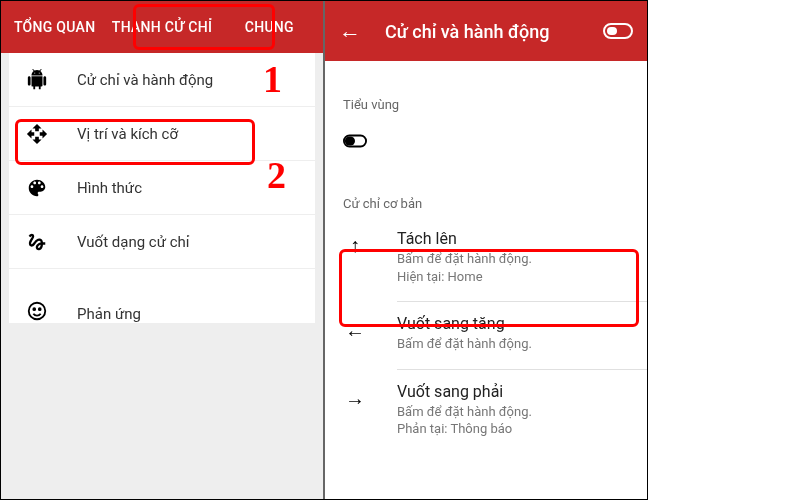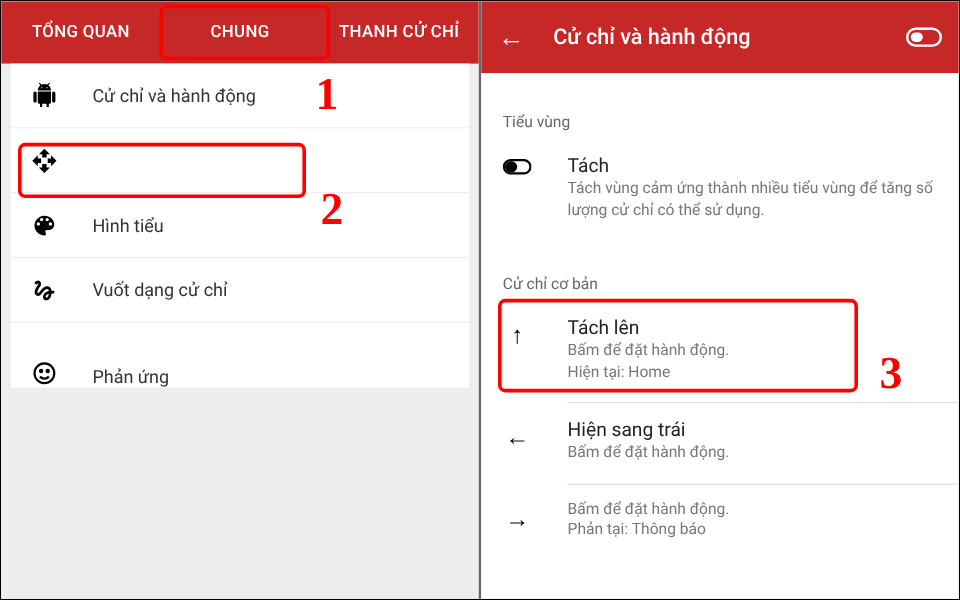--- a/index.html
+++ b/index.html
@@ -1,17 +1,17 @@
 <!DOCTYPE html>
 <html><head>
 <meta charset="utf-8">
 <style>
   * { box-sizing: border-box; margin: 0; padding: 0; }
   html, body { width: 800px; height: 500px; font-family: Roboto, Arial, sans-serif; background: #fff; }
-  .wrap { display: flex; width: 800px; height: 500px; border: 1px solid #000; }
+  .wrap { display: flex; width: 648px; height: 500px; border: 1px solid #000; }
   .pane { flex: 1; display: flex; flex-direction: column; background: #eeeeee; position: relative; overflow: hidden; }
   .pane-left { border-right: 2px solid #666; }
   
   .tabs { display: flex; background: #c62828; color: #fff; height: 52px; }
   .tab { flex: 1; display: flex; align-items: center; justify-content: center; font-size: 14px; font-weight: 500; letter-spacing: 0.3px; }
   
   .barhdr { background: #546e7a; color: #fff; height: 56px; display: flex; align-items: center; padding: 0 16px; margin: 8px; border-radius: 2px; }
   .barhdr-title { flex: 1; font-size: 16px; font-weight: 500; }
   .toggle { width: 38px; height: 20px; background: #bdbdbd; border-radius: 10px; position: relative; margin-right: 14px; }
   .toggle::after { content: ""; position: absolute; right: -2px; top: -2px; width: 24px; height: 24px; background: #fff; border-radius: 50%; box-shadow: 0 1px 3px rgba(0,0,0,0.4); }
@@ -24,21 +24,21 @@
   .row .ic { width: 24px; height: 24px; margin-right: 28px; color: #000; display: flex; align-items: center; justify-content: center; }
   .row .lbl { font-size: 15px; color: #333; }
   
   .hdr { background: #c62828; color: #fff; height: 60px; display: flex; align-items: center; padding: 0 14px; }
   .hdr .back { font-size: 22px; margin-right: 24px; }
   .hdr .title { flex: 1; font-size: 18px; font-weight: 500; }
   .hdr .pill { width: 30px; height: 16px; border: 2px solid #fff; border-radius: 10px; position: relative; }
   .hdr .pill::before { content: ""; position: absolute; left: 2px; top: 2px; width: 10px; height: 8px; background: #fff; border-radius: 4px; }
   
   .body { flex: 1; background: #fff; overflow: hidden; }
-  .section-label { font-size: 13px; color: #666; padding: 34px 18px 6px 18px; }
+  .section-label { font-size: 13px; color: #666; padding: 16px 18px 6px 18px; margin-top: 20px; }
   .item { display: flex; padding: 12px 18px; align-items: flex-start; }
   .item .ic { width: 24px; margin-right: 30px; margin-top: 4px; color: #000; display: flex; justify-content: center; font-size: 20px; }
   .item .txt { flex: 1; }
   .item .t1 { font-size: 16px; color: #222; margin-bottom: 2px; }
   .item .t2, .item .t3 { font-size: 13px; color: #777; line-height: 1.35; }
   .divider { height: 1px; background: #e0e0e0; margin: 4px 0 0 72px; }
   
   .anno { position: absolute; z-index: 10; pointer-events: none; }
   .redbox { border: 3px solid #f00; border-radius: 6px; }
   .rednum { color: #f00; font-size: 38px; font-weight: 700; font-family: "Comic Sans MS", cursive; }
@@ -46,48 +46,49 @@
   svg.sic { width: 22px; height: 22px; }
 </style>
 </head>
 <body>
 
 <div class="wrap">
 
   <div class="pane pane-left">
     <div class="tabs">
       <div class="tab">TỔNG QUAN</div>
+      <div class="tab">THANH CỬ CHỈ</div>
       <div class="tab">CHUNG</div>
-      <div class="tab">THANH CỬ CHỈ</div>
     </div>
 
 
     <div class="list">
       <div class="row">
         <div class="ic">
           <svg class="sic" viewBox="0 0 24 24" fill="currentColor">
               <path d="M6 18c0 .55.45 1 1 1h1v3h2v-3h4v3h2v-3h1c.55 0 1-.45 1-1V8H6v10zM3.5 8C2.67 8 2 8.67 2 9.5v7c0 .83.67 1.5 1.5 1.5S5 17.33 5 16.5v-7C5 8.67 4.33 8 3.5 8zm17 0c-.83 0-1.5.67-1.5 1.5v7c0 .83.67 1.5 1.5 1.5s1.5-.67 1.5-1.5v-7c0-.83-.67-1.5-1.5-1.5zM15.53 2.16l1.3-1.3c.2-.2.2-.51 0-.71-.2-.2-.51-.2-.71 0l-1.48 1.48C13.85 1.23 12.95 1 12 1c-.96 0-1.86.23-2.66.63L7.85.15c-.2-.2-.51-.2-.71 0-.2.2-.2.51 0 .71l1.31 1.31C6.97 3.26 6 5.01 6 7h12c0-1.99-.97-3.75-2.47-4.84zM10 5H9V4h1v1zm5 0h-1V4h1v1z"></path>
             </svg>
         </div>
         <div class="lbl">Cử chỉ và hành động</div>
       </div>
       <div class="row">
         <div class="ic">
           <svg class="sic" viewBox="0 0 24 24" fill="currentColor">
               <path d="M10 9h4V6h3l-5-5-5 5h3v3zm-1 1H6V7l-5 5 5 5v-3h3v-4zm14 2l-5-5v3h-3v4h3v3l5-5zm-9 3h-4v3H7l5 5 5-5h-3v-3z"></path>
             </svg>
         </div>
+        <div class="lbl">Vị trí và kích cỡ</div>
       </div>
       <div class="row">
         <div class="ic">
           <svg class="sic" viewBox="0 0 24 24" fill="currentColor">
               <path d="M12 3c-4.97 0-9 4.03-9 9s4.03 9 9 9c.83 0 1.5-.67 1.5-1.5 0-.39-.15-.74-.39-1.01-.23-.26-.38-.61-.38-.99 0-.83.67-1.5 1.5-1.5H16c2.76 0 5-2.24 5-5 0-4.42-4.03-8-9-8zm-5.5 9c-.83 0-1.5-.67-1.5-1.5S5.67 9 6.5 9 8 9.67 8 10.5 7.33 12 6.5 12zm3-4C8.67 8 8 7.33 8 6.5S8.67 5 9.5 5s1.5.67 1.5 1.5S10.33 8 9.5 8zm5 0c-.83 0-1.5-.67-1.5-1.5S13.67 5 14.5 5s1.5.67 1.5 1.5S15.33 8 14.5 8zm3 4c-.83 0-1.5-.67-1.5-1.5S16.67 9 17.5 9s1.5.67 1.5 1.5-.67 1.5-1.5 1.5z"></path>
             </svg>
         </div>
-        <div class="lbl">Hình tiểu</div>
+        <div class="lbl">Hình thức</div>
       </div>
       <div class="row">
         <div class="ic">
           <svg class="sic" viewBox="0 0 24 24" fill="currentColor">
               <path d="M4.59 6.89c.7-.71 1.4-1.35 1.71-1.22.5.2 0 1.03-.3 1.52-.25.42-2.86 3.89-2.86 6.31 0 1.28.48 2.34 1.34 2.98.75.56 1.74.73 2.64.46 1.07-.31 1.95-1.4 3.06-2.77 1.21-1.49 2.83-3.44 4.08-3.44 1.63 0 1.65 1.01 1.76 1.79-3.78.64-5.38 3.67-5.38 5.37 0 1.7 1.44 3.09 3.21 3.09 1.63 0 4.29-1.33 4.69-6.1H21v-2.5h-2.47c-.15-1.65-1.09-4.2-4.03-4.2-2.25 0-4.18 1.91-4.94 2.84-.58.73-2.06 2.48-2.29 2.72-.25.3-.68.84-1.11.84-.45 0-.72-.83-.36-1.92.35-1.09 1.4-2.86 1.85-3.52.78-1.14 1.3-1.92 1.3-3.28C8.95 3.69 7.31 3 6.44 3 5.12 3 3.97 4 3.72 4.25c-.36.36-.66.66-.88.93l1.75 1.71zm9.29 11.66c-.31 0-.74-.26-.74-.72 0-.6.73-2.2 2.87-2.76-.3 2.69-1.43 3.48-2.13 3.48z"></path>
             </svg>
         </div>
         <div class="lbl">Vuốt dạng cử chỉ</div>
       </div>
       <div class="row">
@@ -119,50 +120,47 @@
     <div class="body">
       <div class="section-label">Tiểu vùng</div>
 
       <div class="item">
         <div class="ic">
           <svg width="26" height="14" viewBox="0 0 26 14">
               <rect x="1" y="1" width="24" height="12" rx="6" fill="none" stroke="#000" stroke-width="2"></rect>
               <rect x="2" y="2" width="11" height="10" rx="5" fill="#000"></rect>
             </svg>
         </div>
-        <div class="txt">
-          <div class="t1">Tách</div>
-          <div class="t2">Tách vùng cảm ứng thành nhiều tiểu vùng để tăng số lượng cử chỉ có thể sử dụng.</div>
-        </div>
       </div>
 
       <div class="section-label">Cử chỉ cơ bản</div>
 
       <div class="item">
         <div class="ic">↑</div>
         <div class="txt">
           <div class="t1">Tách lên</div>
           <div class="t2">Bấm để đặt hành động.</div>
           <div class="t3">Hiện tại: Home</div>
         </div>
       </div>
       <div class="divider"></div>
 
       <div class="item">
         <div class="ic">←</div>
         <div class="txt">
-          <div class="t1">Hiện sang trái</div>
+          <div class="t1">Vuốt sang tăng</div>
           <div class="t2">Bấm để đặt hành động.</div>
         </div>
       </div>
       <div class="divider"></div>
 
       <div class="item">
         <div class="ic">→</div>
         <div class="txt">
+          <div class="t1">Vuốt sang phải</div>
           <div class="t2">Bấm để đặt hành động.</div>
           <div class="t3">Phản tại: Thông báo</div>
         </div>
       </div>
     </div>
 
     <div class="anno redbox" style="left:14px; top:248px; width:300px; height:78px;"></div>
     <div class="anno rednum" style="left:332px; top:288px;">3</div>
   </div>
 </div>

